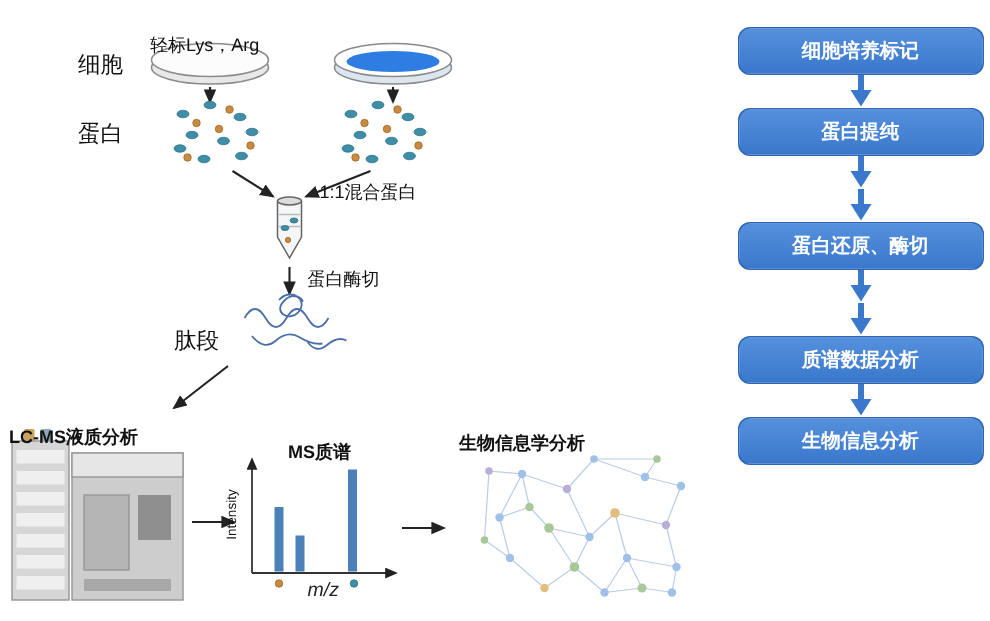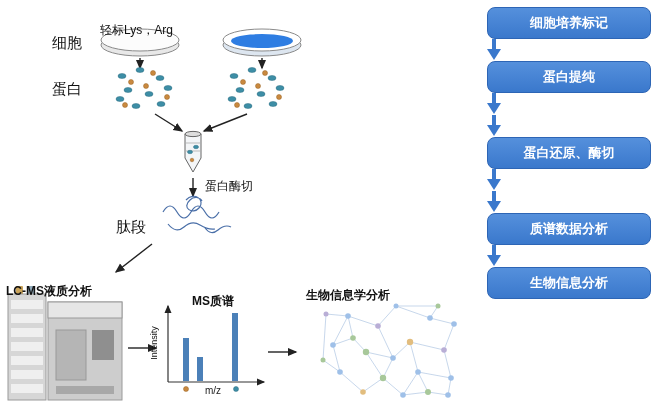--- a/index.html
+++ b/index.html
@@ -4,38 +4,38 @@
 <style>
   html,body{margin:0;padding:0;background:#fff;}
   #stage{
     position:relative;width:660px;height:414px;background:#fff;overflow:hidden;
     font-family:"Liberation Sans","DejaVu Sans",sans-serif;color:#111;
   }
   .lbl{position:absolute;font-size:12px;white-space:nowrap;color:#111;}
   .lbl.big{font-size:15px;}
   .lbl.bold{font-weight:700;}
   .rot{transform:rotate(-90deg);transform-origin:center center;font-size:9px;text-align:center;}
-  .axis-lbl{font-size:10px;color:#222;}
+  .axis-lbl{font-size:13px;color:#222;font-style:italic;}
 
   
   #ms-bars{position:absolute;left:169px;top:307px;width:92px;height:74px;}
   .ms-bar{position:absolute;bottom:0;width:6px;background:var(--bar,#4b80b8);}
 
   
   .p-teal{fill:var(--protein-teal,#3d8ea6);stroke:#2e6f82;stroke-width:.5;}
   .p-orange{fill:var(--protein-orange,#c9893f);stroke:#9a6527;stroke-width:.5;}
   .dish-liquid{fill:var(--dish-liquid,#2e7de2);}
   .squiggle{fill:none;stroke:#4a6fa8;stroke-width:1.2;}
   .net-edge{fill:none;stroke:#b9cde6;stroke-width:.8;}
 
   
   #flowchart{
     position:absolute;left:487px;top:0;width:173px;height:303px;
-    display:flex;flex-direction:column;justify-content:space-between;
-    box-sizing:border-box;padding:7px 0;
+    display:flex;flex-direction:column;align-items:center;justify-content:space-between;
+    box-sizing:border-box;padding:18px 0;
   }
   .fc-box{
     width:164px;box-sizing:border-box;padding:6px 3px;
     background:linear-gradient(180deg,var(--flow-box-light,#5590dc),var(--flow-box,#3a78cc));
     border:1px solid #2d65b5;border-radius:8px;
     color:#fff;font-weight:700;font-size:13px;text-align:center;white-space:nowrap;
   }
   .fc-arrow{position:relative;width:14px;height:22px;flex:0 0 auto;}
   .fc-arrow .stem{position:absolute;left:5px;top:0;width:4px;height:12px;background:var(--flow-box,#3a78cc);}
   .fc-arrow .head{position:absolute;left:0;top:10px;width:0;height:0;
@@ -183,20 +183,21 @@
 
   <div id="ms-bars">
       <div class="ms-bar" style="left: 15%; height: 58%;"></div>
       <div class="ms-bar" style="left: 30%; height: 33%;"></div>
       <div class="ms-bar" style="left: 68%; height: 92%;"></div>
     </div>
 
   <div class="lbl" style="left:100px;top:22px">轻标Lys，Arg</div>
   <div class="lbl big" style="left:52px;top:34px">细胞</div>
   <div class="lbl big" style="left:52px;top:80px">蛋白</div>
+  <div class="lbl" style="left:213px;top:120px">1:1混合蛋白</div>
   <div class="lbl" style="left:205px;top:178px">蛋白酶切</div>
   <div class="lbl big" style="left:116px;top:218px">肽段</div>
   <div class="lbl bold" style="left:6px;top:283px">LC-MS液质分析</div>
   <div class="lbl bold" style="left:192px;top:293px">MS质谱</div>
   <div class="lbl bold" style="left:306px;top:287px">生物信息学分析</div>
   <div class="lbl rot" style="left:126px;top:338px;width:56px">Intensity</div>
   <div class="lbl axis-lbl" style="left:205px;top:385px">m/z</div>
 
   <div id="flowchart">
     <div class="fc-box">细胞培养标记</div>

